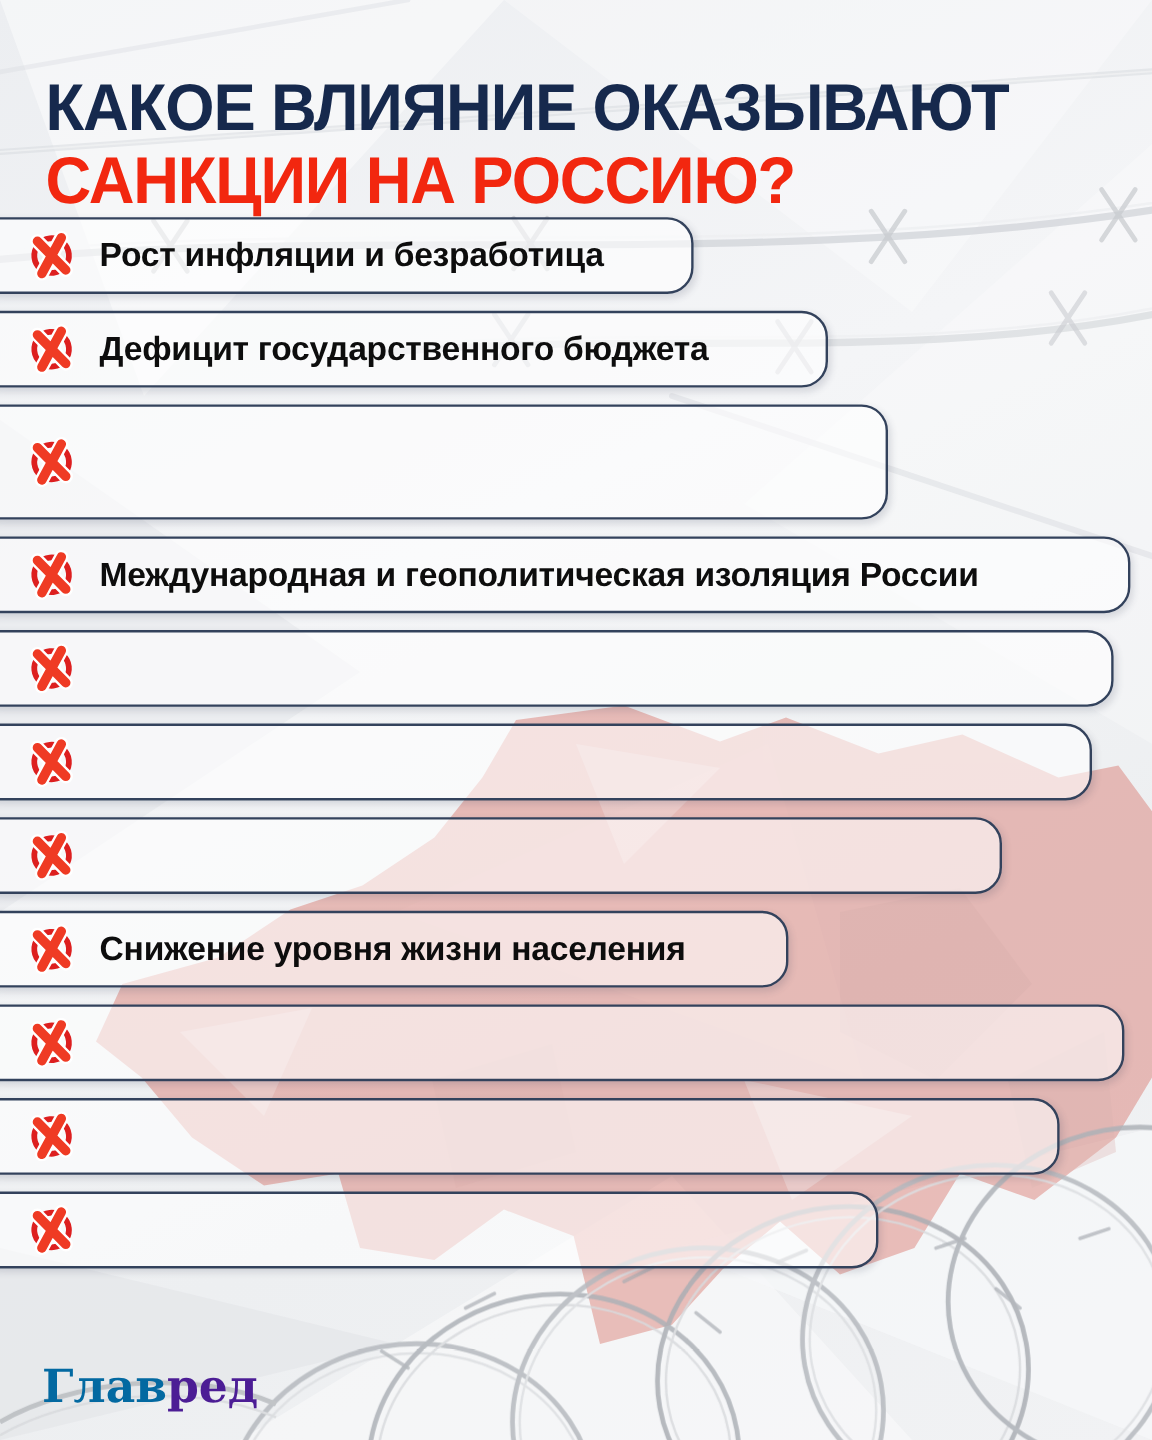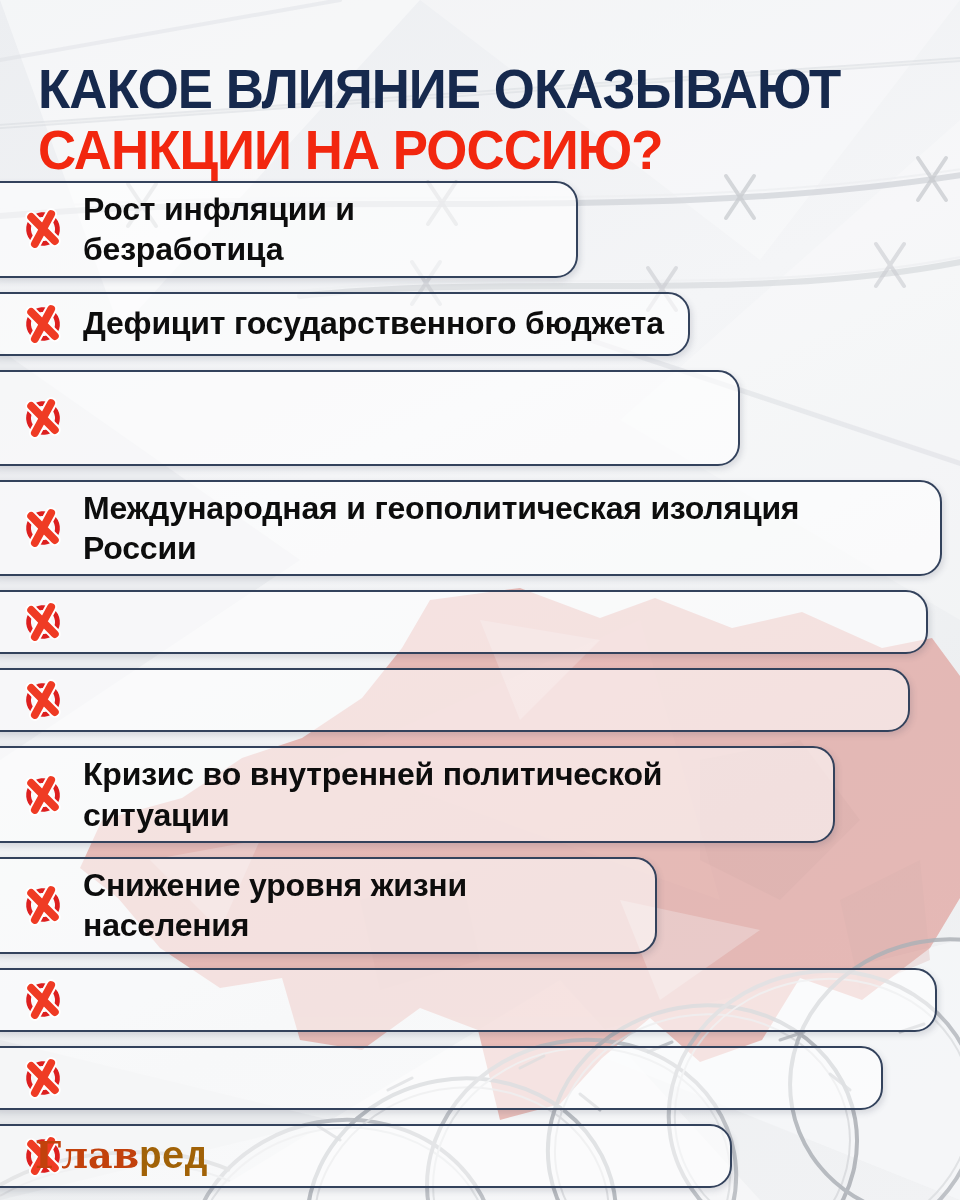--- a/index.html
+++ b/index.html
@@ -28,31 +28,31 @@
     min-height:64px;margin-bottom:14px;
     padding:6px 24px 6px 42px;
     background:rgba(255,255,255,.58);
     border:2px solid #33425c;border-radius:22px;
     box-shadow:2px 3px 6px rgba(55,65,90,.16);
   }
   .pill.tall{min-height:96px;}
   .mark{width:42px;height:42px;flex:0 0 42px;margin-right:19px;}
   .mark svg{width:42px;height:42px;}
   .pill-label{
-    font-size:32px;font-weight:700;color:#0d0d0d;line-height:1.26;
+    font-size:28px;font-weight:700;color:#0d0d0d;line-height:1.26;
     letter-spacing:-0.2px;
   }
 
   
   .logo{
     position:absolute;left:35px;top:1132px;z-index:6;
     font-family:"DejaVu Serif",serif;font-weight:700;font-size:38px;letter-spacing:0;
   }
-  .logo .p1{color:#c2410c;}
-  .logo .p2{color:#a16207;font-family:Liberation Mono, monospace;}
+  .logo .p1{color:#0369a1;}
+  .logo .p2{color:#4c1d95;}
 </style>
 </head>
 <body>
 
 <svg width="0" height="0" style="position:absolute" aria-hidden="true">
   <defs>
     <symbol id="crossmark" viewBox="0 0 48 48">
       <g transform="rotate(-6 24 24)">
         <circle cx="24" cy="24" r="16.5" fill="none" stroke="#dd1f1f" stroke-width="5.5"></circle>
         <path d="M12 9 L36 39 M35 8 L13 40" stroke="#ffffff" stroke-width="13.5" fill="none" stroke-linecap="round"></path>
@@ -203,21 +203,20 @@
         </svg>
       </span>
   </div>
 
   <div class="pill" style="width:857px">
     <span class="mark">
         <svg>
           <use href="#crossmark"></use>
         </svg>
       </span>
-    <span class="pill-label">Кризис во внутренней политической ситуации</span>
   </div>
 
   <div class="pill" style="width:679px">
     <span class="mark">
         <svg>
           <use href="#crossmark"></use>
         </svg>
       </span>
     <span class="pill-label">Снижение уровня жизни населения</span>
   </div>

